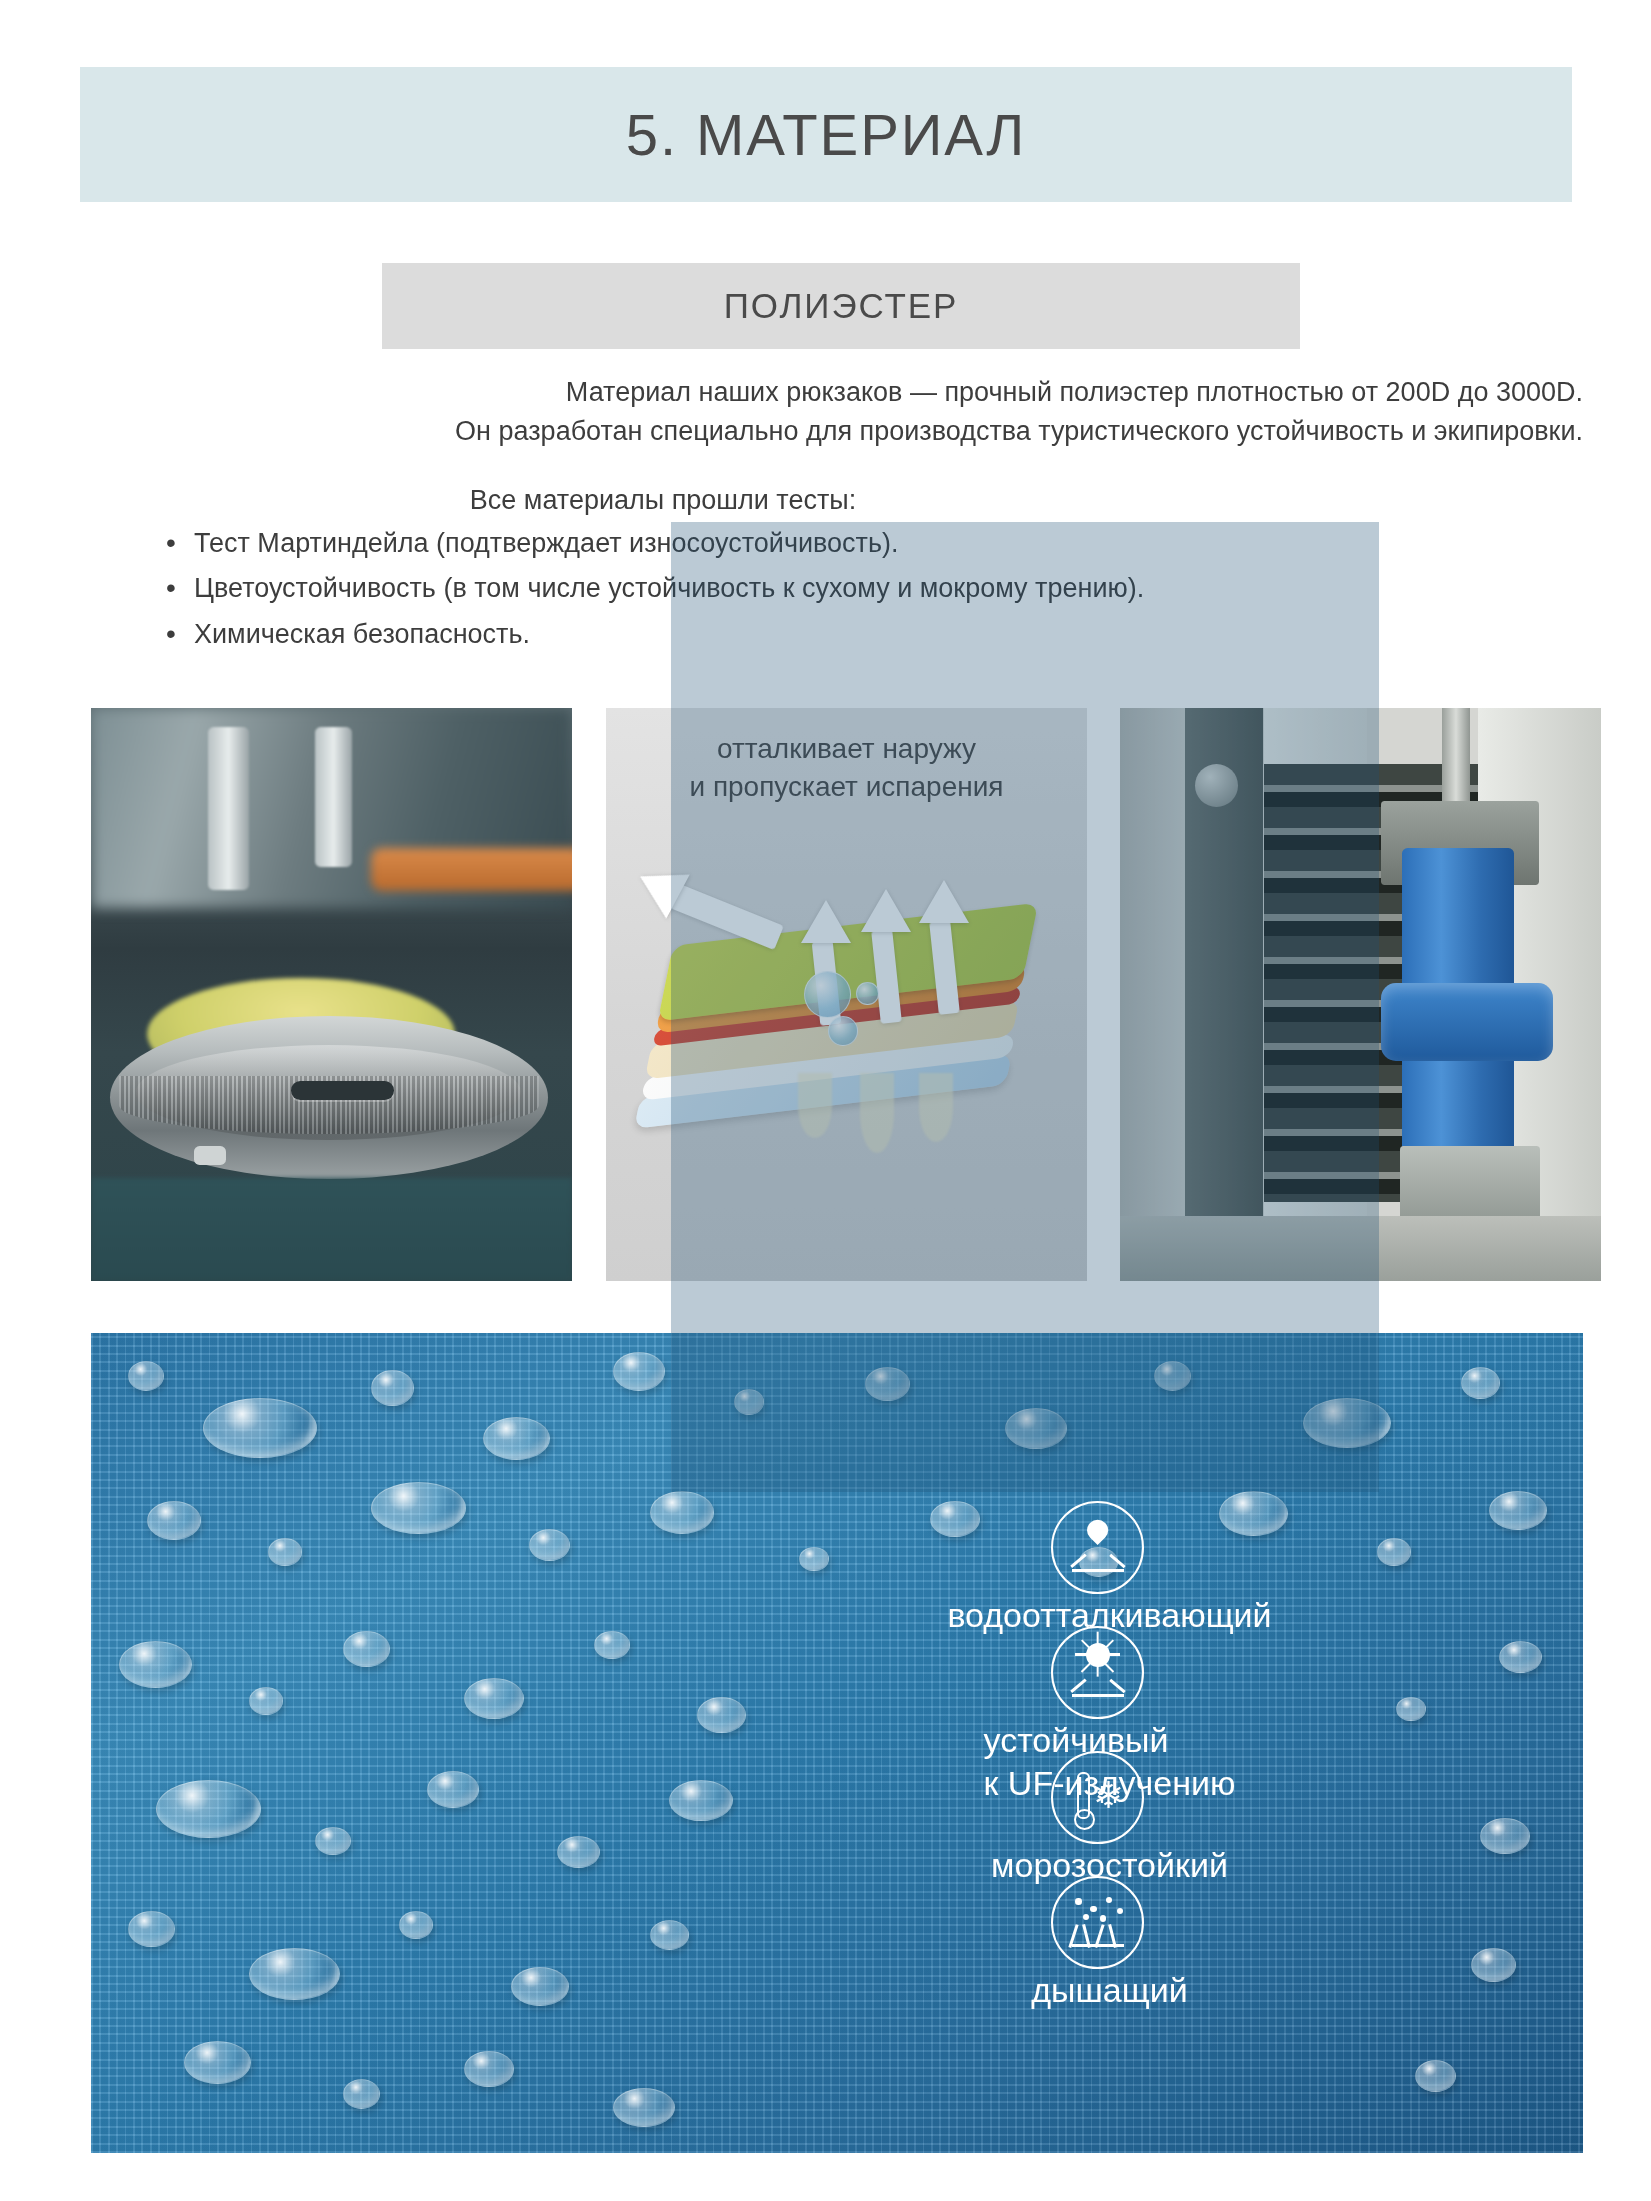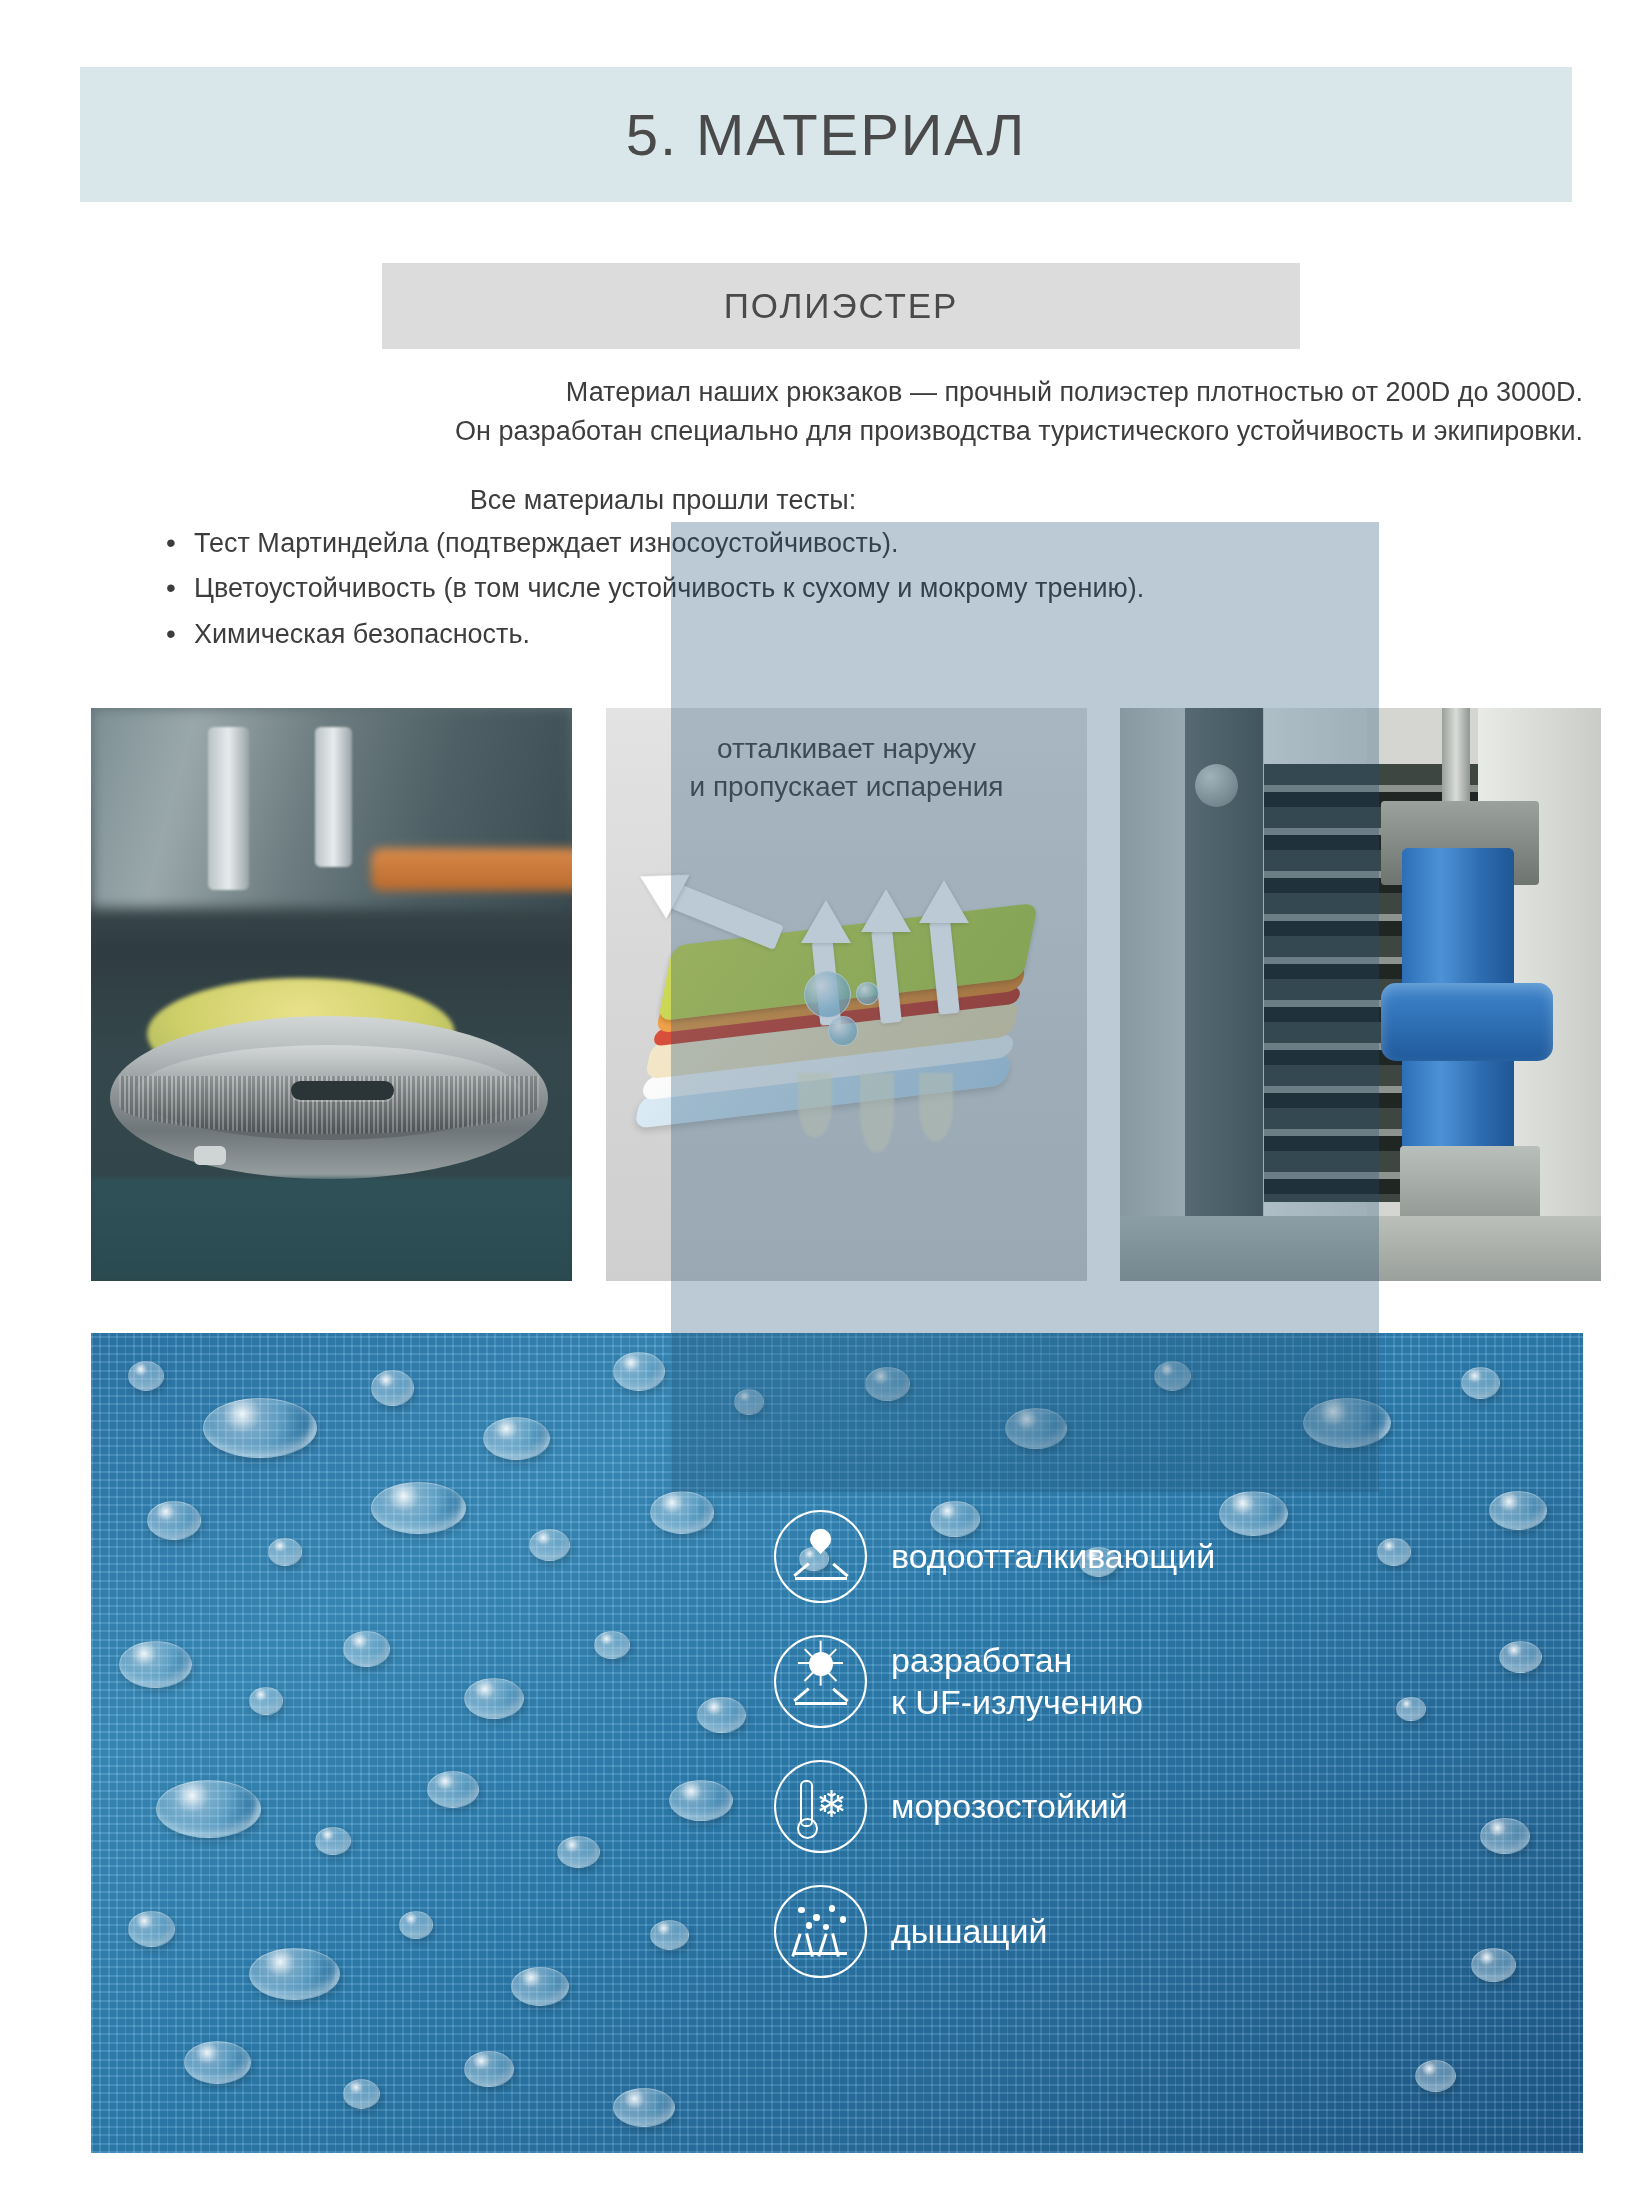--- a/index.html
+++ b/index.html
@@ -341,20 +341,21 @@
     position: absolute;
     left: 774px;
     top: 1501px;
     width: 671px;
   }
   .feature {
     display: flex;
     align-items: center;
     height: 110px;
     margin-bottom: 15px;
+    flex-direction: column;
   }
   .feature-icon {
     width: 89px;
     height: 89px;
     border-radius: 50%;
     border: 2.8px solid #ffffff;
     flex: 0 0 auto;
     position: relative;
     margin-right: 24px;
   }
@@ -590,21 +591,21 @@
   <div class="feature">
     <div class="feature-icon">
       <span class="ic-sun"></span>
       <span class="ic-sun-d1"></span>
       <span class="ic-sun-d2"></span>
       <span class="ic-base"></span>
       <span class="ic-arrow-l"></span>
       <span class="ic-arrow-r"></span>
     </div>
     <div class="feature-label">
-      <span class="small">разработан</span>
+      <span class="small">устойчивый</span>
       <span class="small">к UF-излучению</span>
     </div>
   </div>
 
   <div class="feature">
     <div class="feature-icon">
       <span class="ic-thermo"></span>
       <span class="ic-thermo-bulb"></span>
       <span class="ic-snow">❄</span>
     </div>

